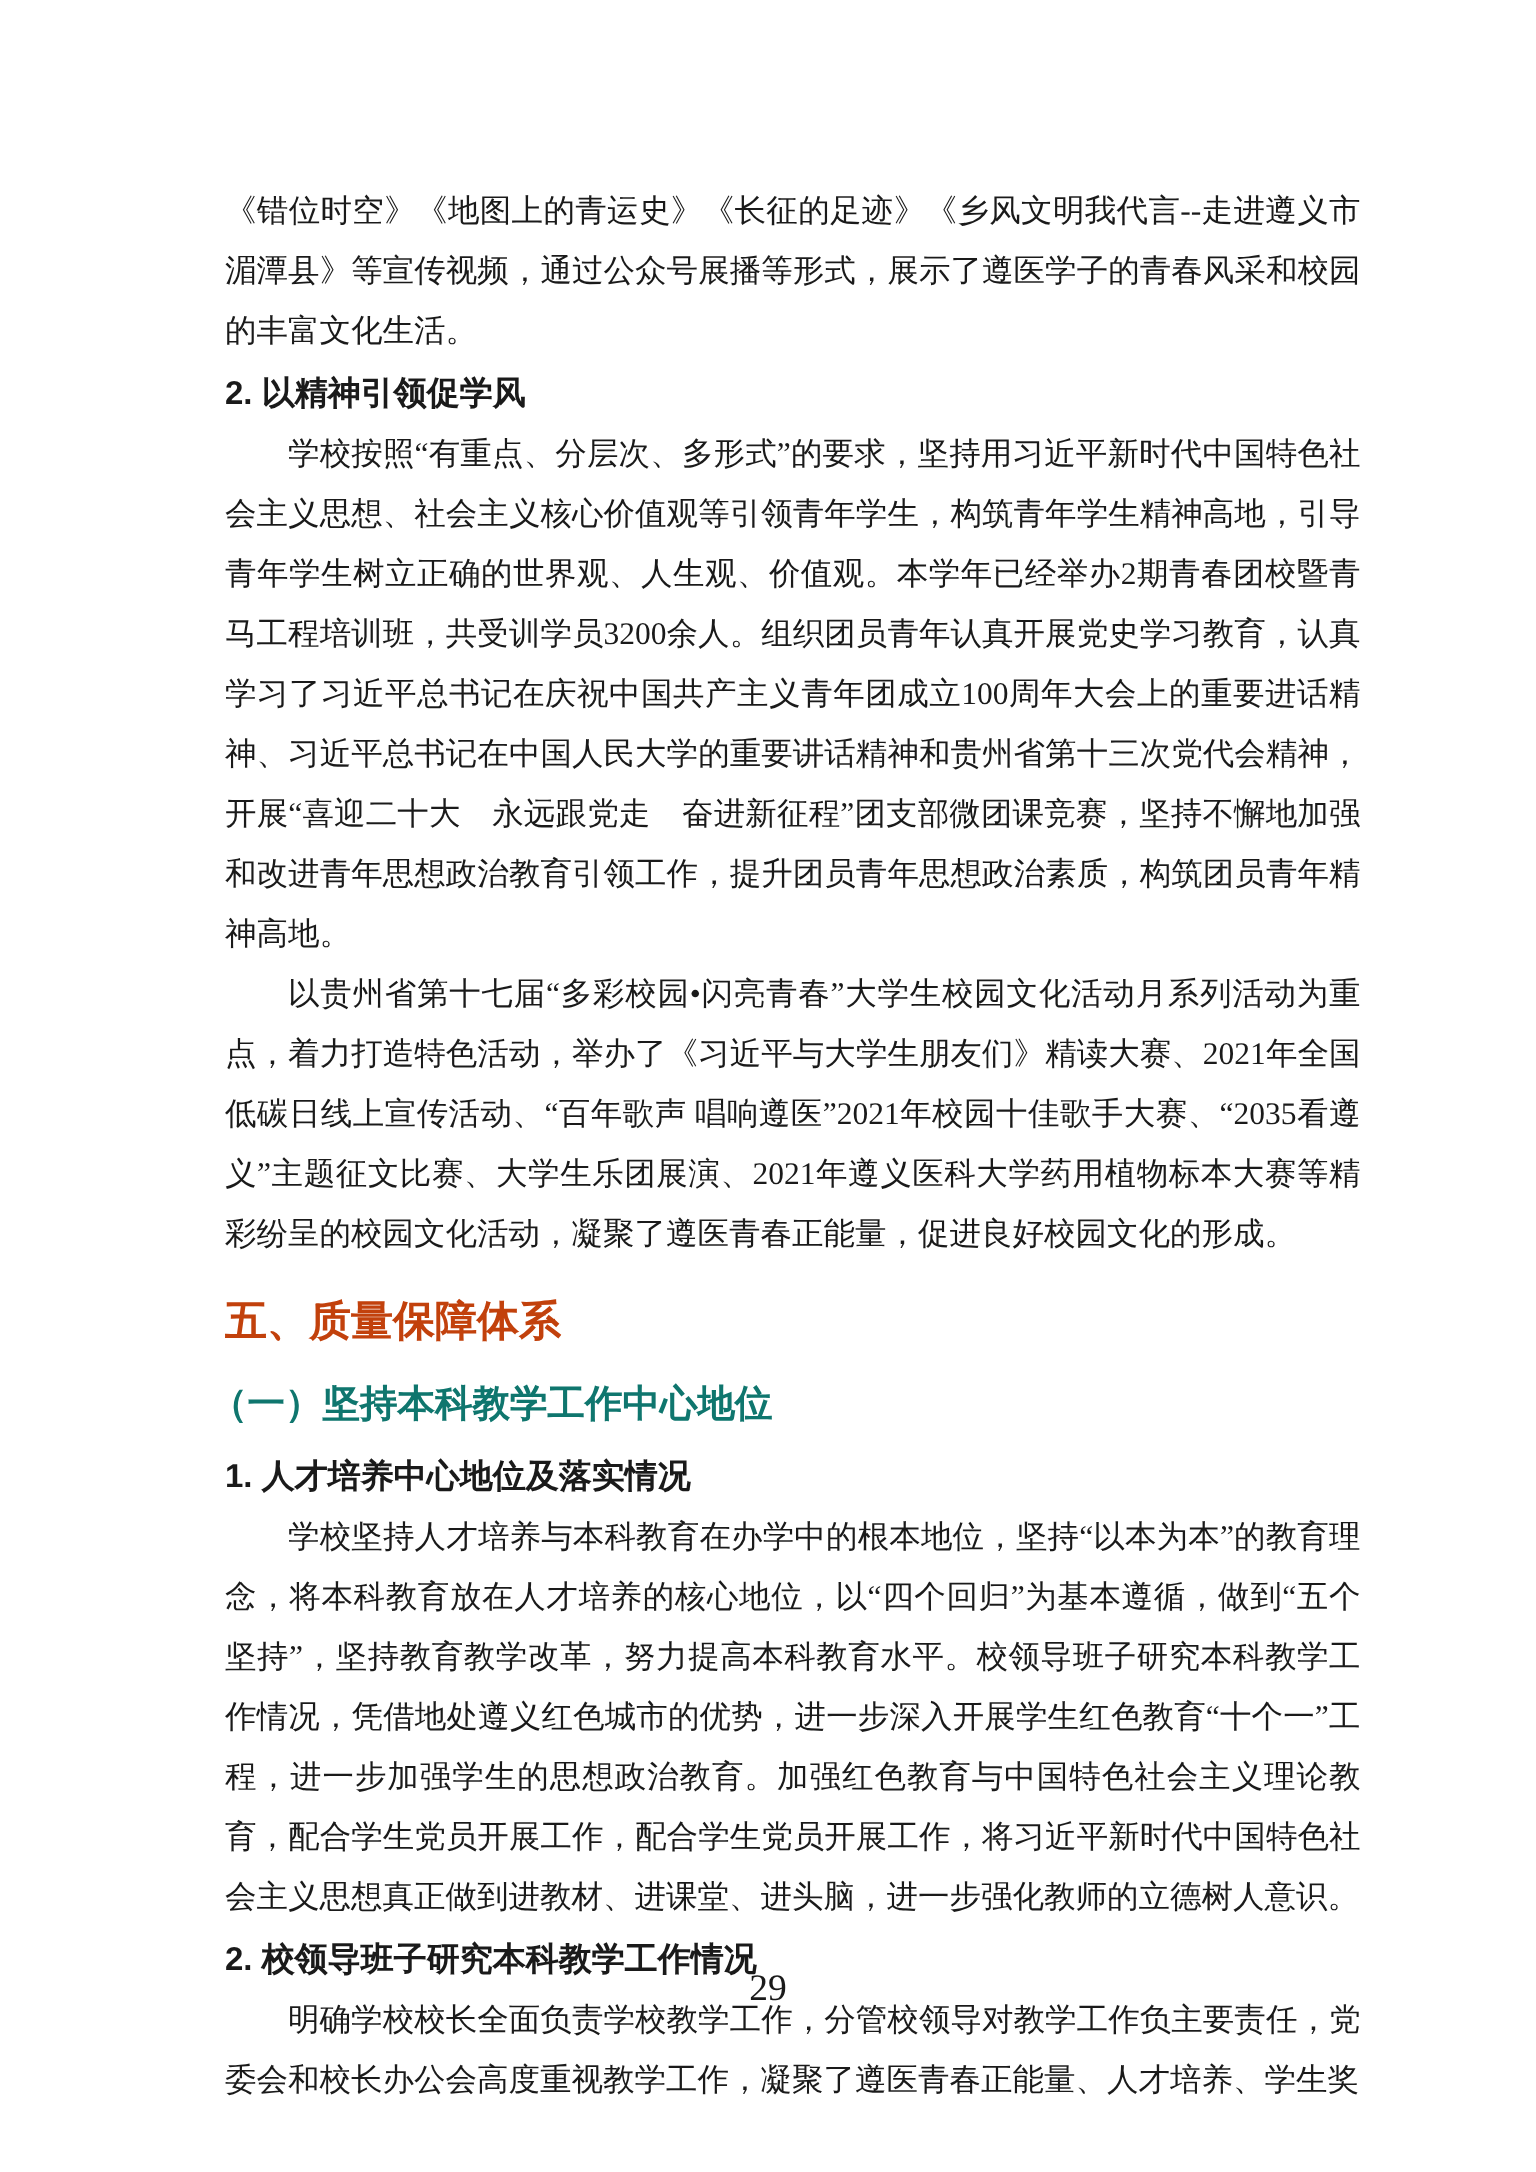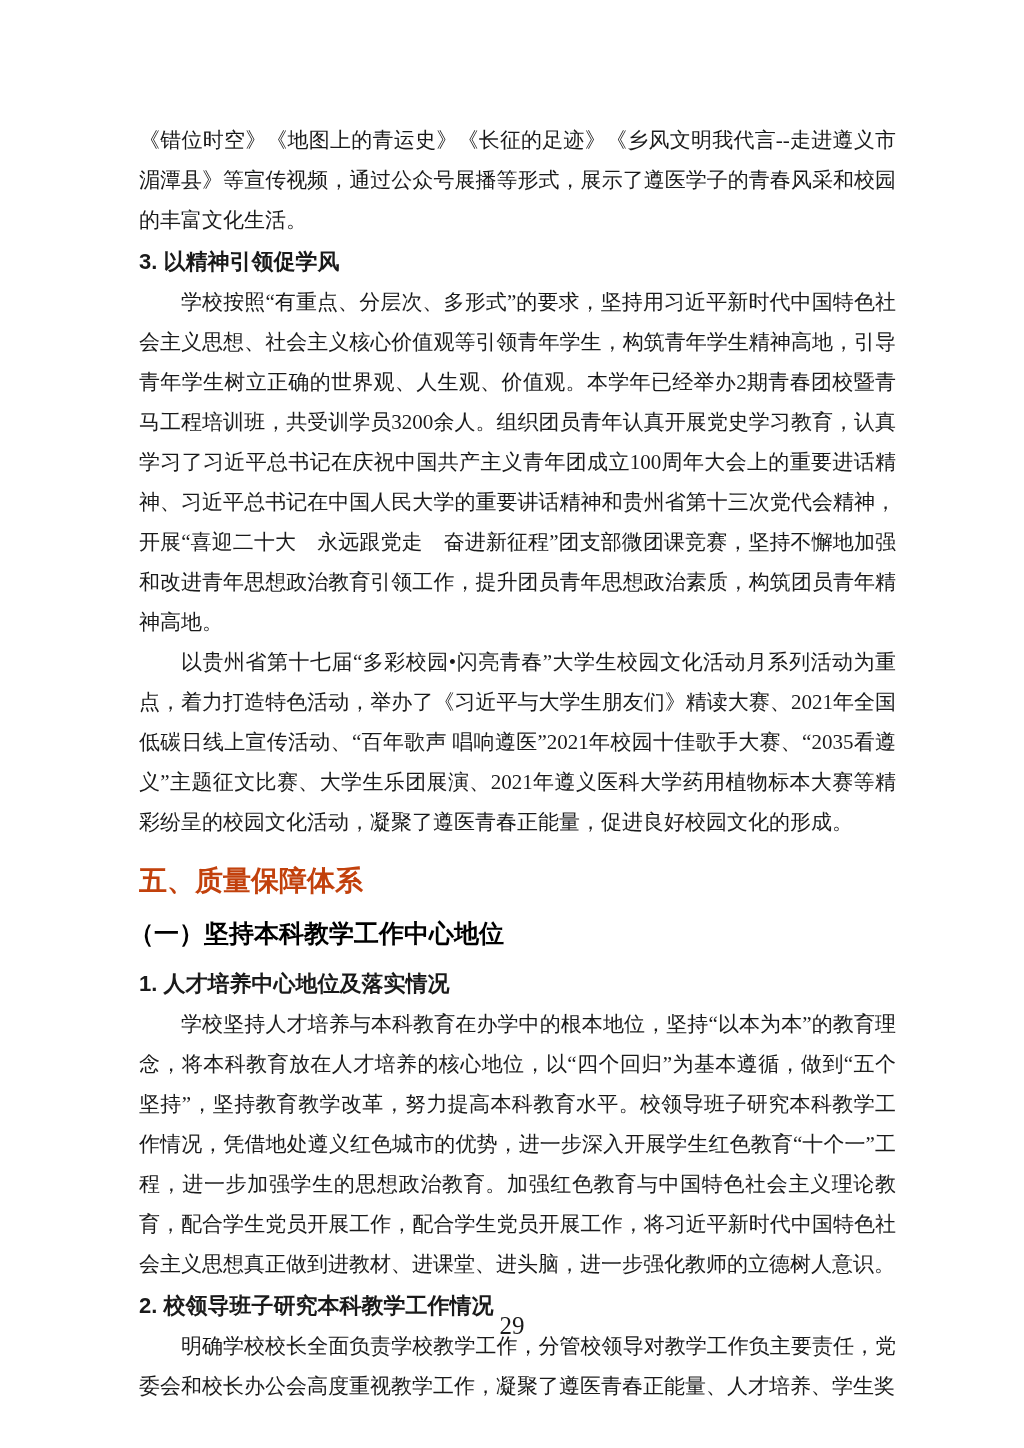--- a/index.html
+++ b/index.html
@@ -10,21 +10,21 @@
   .page {
     position: relative;
     width: 1024px;
     height: 1448px;
     background: #ffffff;
     overflow: hidden;
     color: #1a1a1a;
   }
   .content {
     position: absolute;
-    left: 139px;
+    left: 150px;
     top: 120px;
     width: 757px;
   }
   p.body {
     margin: 0;
     font-family: "Liberation Serif", "DejaVu Serif", serif;
     font-size: 21px;
     line-height: 40px;
     text-align: justify;
     text-justify: inter-ideograph;
@@ -43,46 +43,46 @@
   .h-chapter {
     margin: 16px 0 10px 0;
     font-family: "Liberation Sans", "DejaVu Sans", sans-serif;
     font-weight: bold;
     font-size: 28px;
     line-height: 46px;
     color: #c2410c;
   }
   .h-section {
     margin: 6px 0 6px -10px;
-    font-family: Liberation Mono, monospace;
+    font-family: Liberation Sans, sans-serif;
     font-weight: bold;
     font-size: 25px;
     line-height: 44px;
-    color: #000000;
+    color: #0f766e;
   }
   .page-number {
     position: absolute;
     left: 0;
     top: 1312px;
     width: 100%;
     text-align: center;
     font-family: "Liberation Serif", "DejaVu Serif", serif;
     font-size: 25px;
     color: #1a1a1a;
   }
 </style>
 </head>
 <body>
 
 <div class="page">
   <div class="content">
 
     <p class="body">《错位时空》《地图上的青运史》《长征的足迹》《乡风文明我代言--走进遵义市湄潭县》等宣传视频，通过公众号展播等形式，展示了遵医学子的青春风采和校园的丰富文化生活。</p>
 
-    <h3 class="h-num">3. 以精神引领促学风</h3>
+    <h3 class="h-num">2. 以精神引领促学风</h3>
 
     <p class="body indent">学校按照“有重点、分层次、多形式”的要求，坚持用习近平新时代中国特色社会主义思想、社会主义核心价值观等引领青年学生，构筑青年学生精神高地，引导青年学生树立正确的世界观、人生观、价值观。本学年已经举办2期青春团校暨青马工程培训班，共受训学员3200余人。组织团员青年认真开展党史学习教育，认真学习了习近平总书记在庆祝中国共产主义青年团成立100周年大会上的重要进话精神、习近平总书记在中国人民大学的重要讲话精神和贵州省第十三次党代会精神，开展“喜迎二十大　永远跟党走　奋进新征程”团支部微团课竞赛，坚持不懈地加强和改进青年思想政治教育引领工作，提升团员青年思想政治素质，构筑团员青年精神高地。</p>
 
 
     <p class="body indent">以贵州省第十七届“多彩校园•闪亮青春”大学生校园文化活动月系列活动为重点，着力打造特色活动，举办了《习近平与大学生朋友们》精读大赛、2021年全国低碳日线上宣传活动、“百年歌声 唱响遵医”2021年校园十佳歌手大赛、“2035看遵义”主题征文比赛、大学生乐团展演、2021年遵义医科大学药用植物标本大赛等精彩纷呈的校园文化活动，凝聚了遵医青春正能量，促进良好校园文化的形成。</p>
 
     <h1 class="h-chapter">五、质量保障体系</h1>
 
     <h2 class="h-section">（一）坚持本科教学工作中心地位</h2>
 

